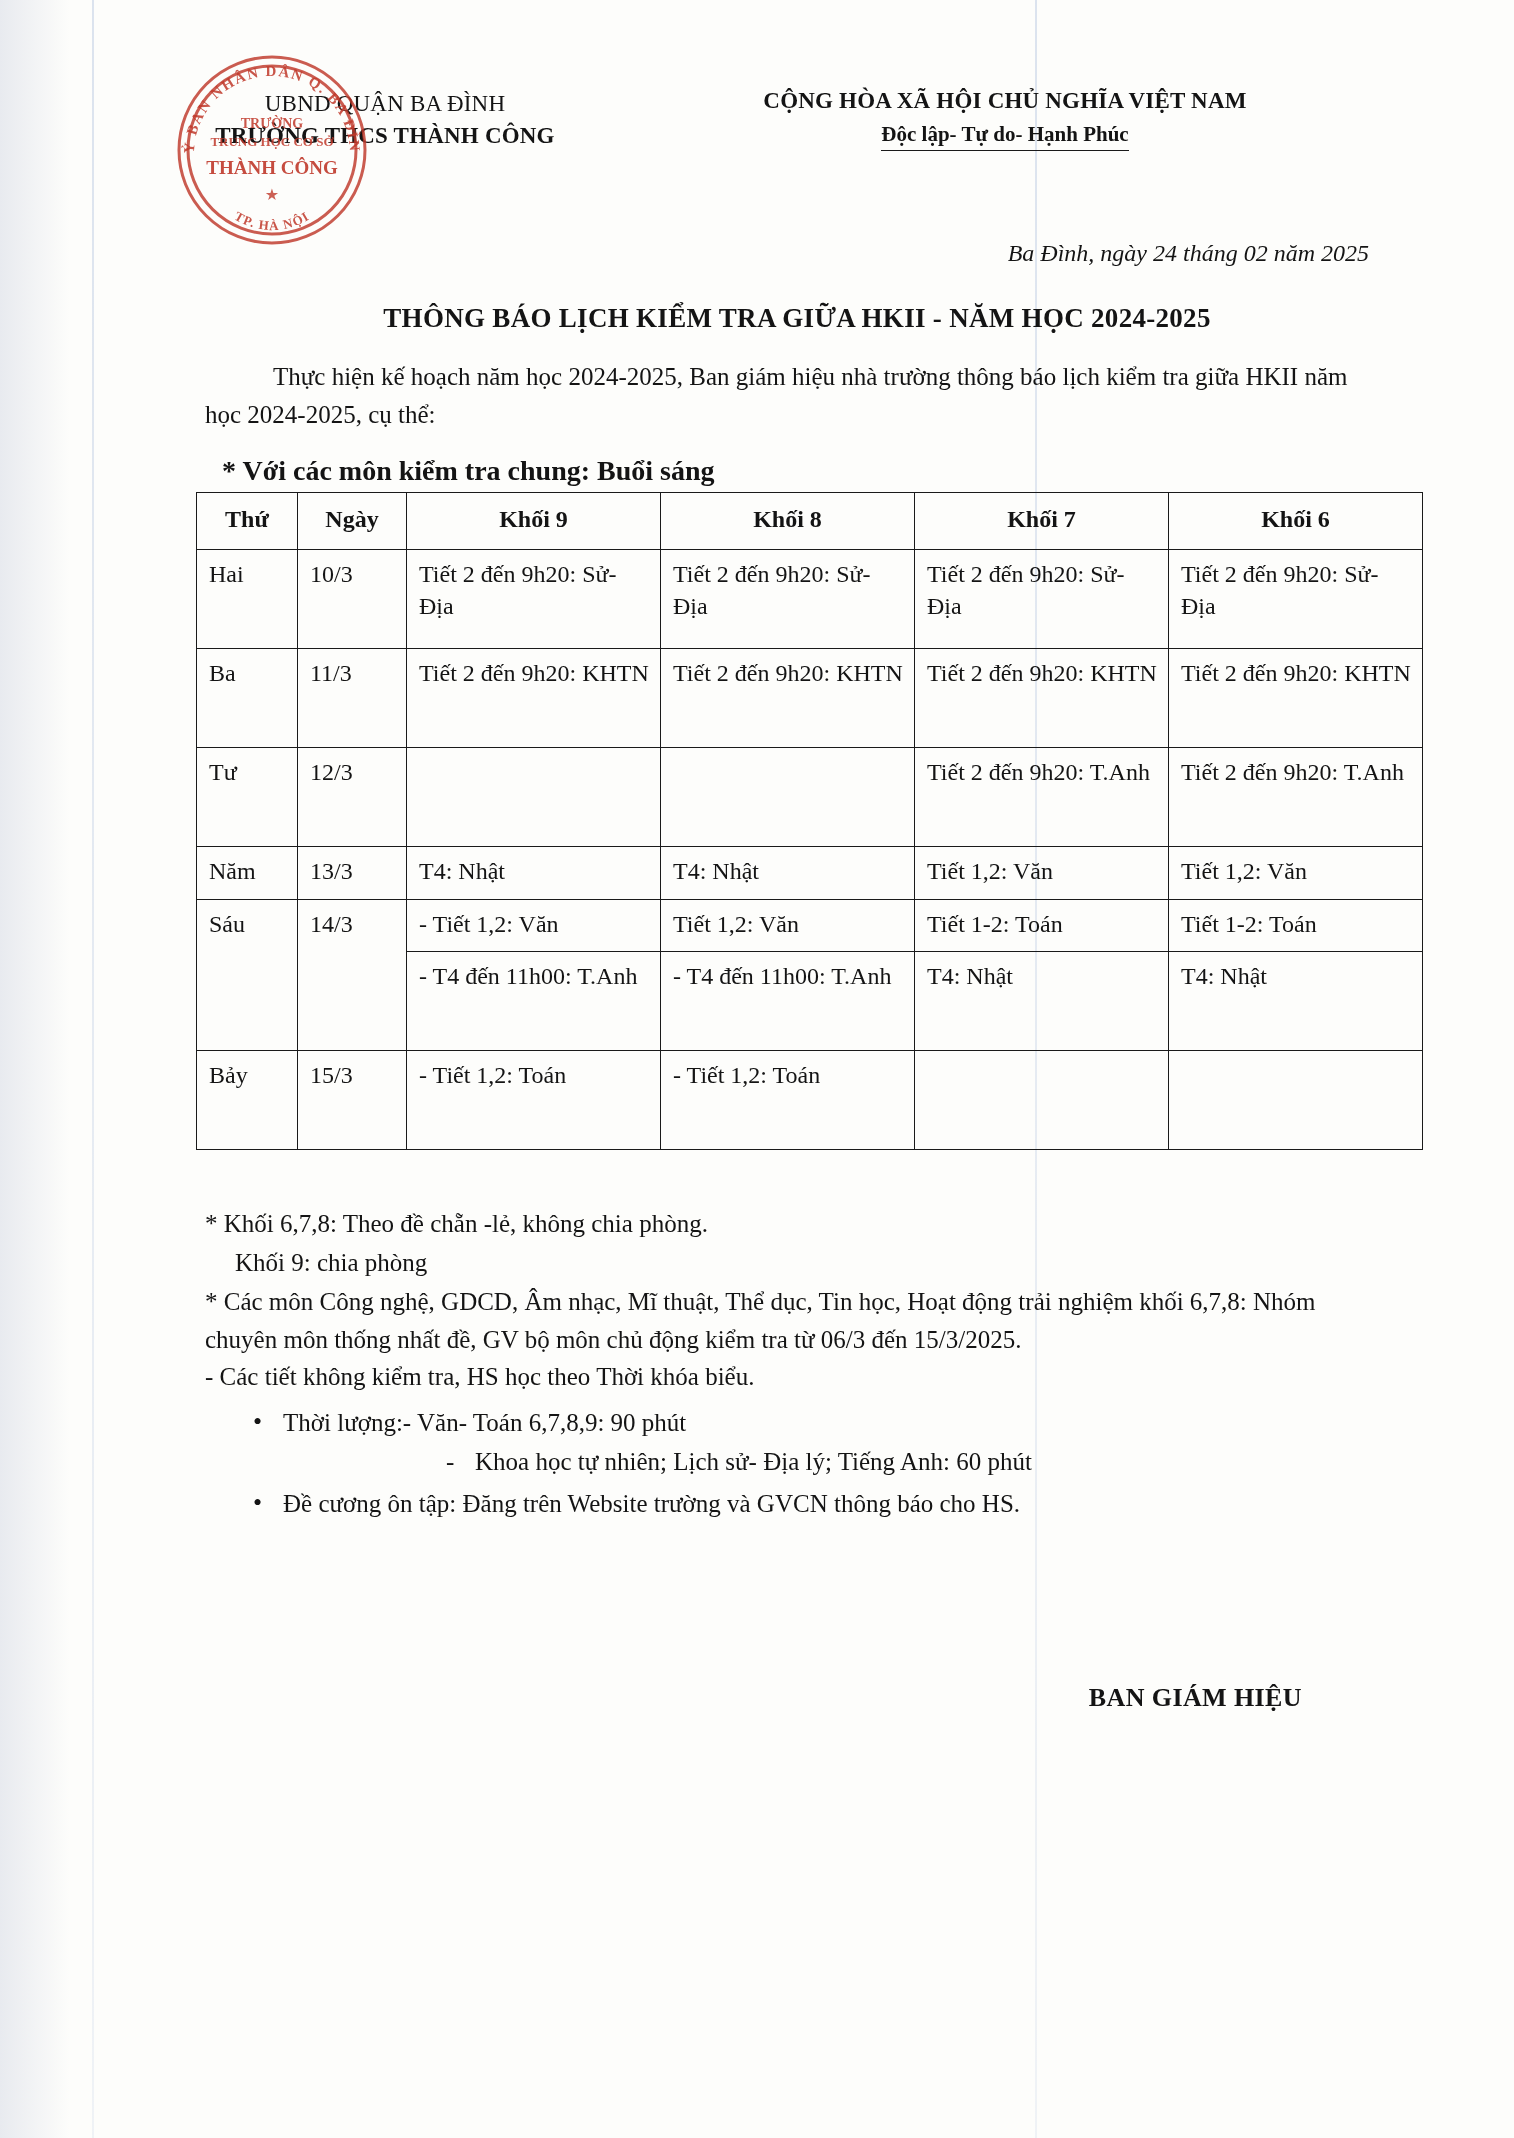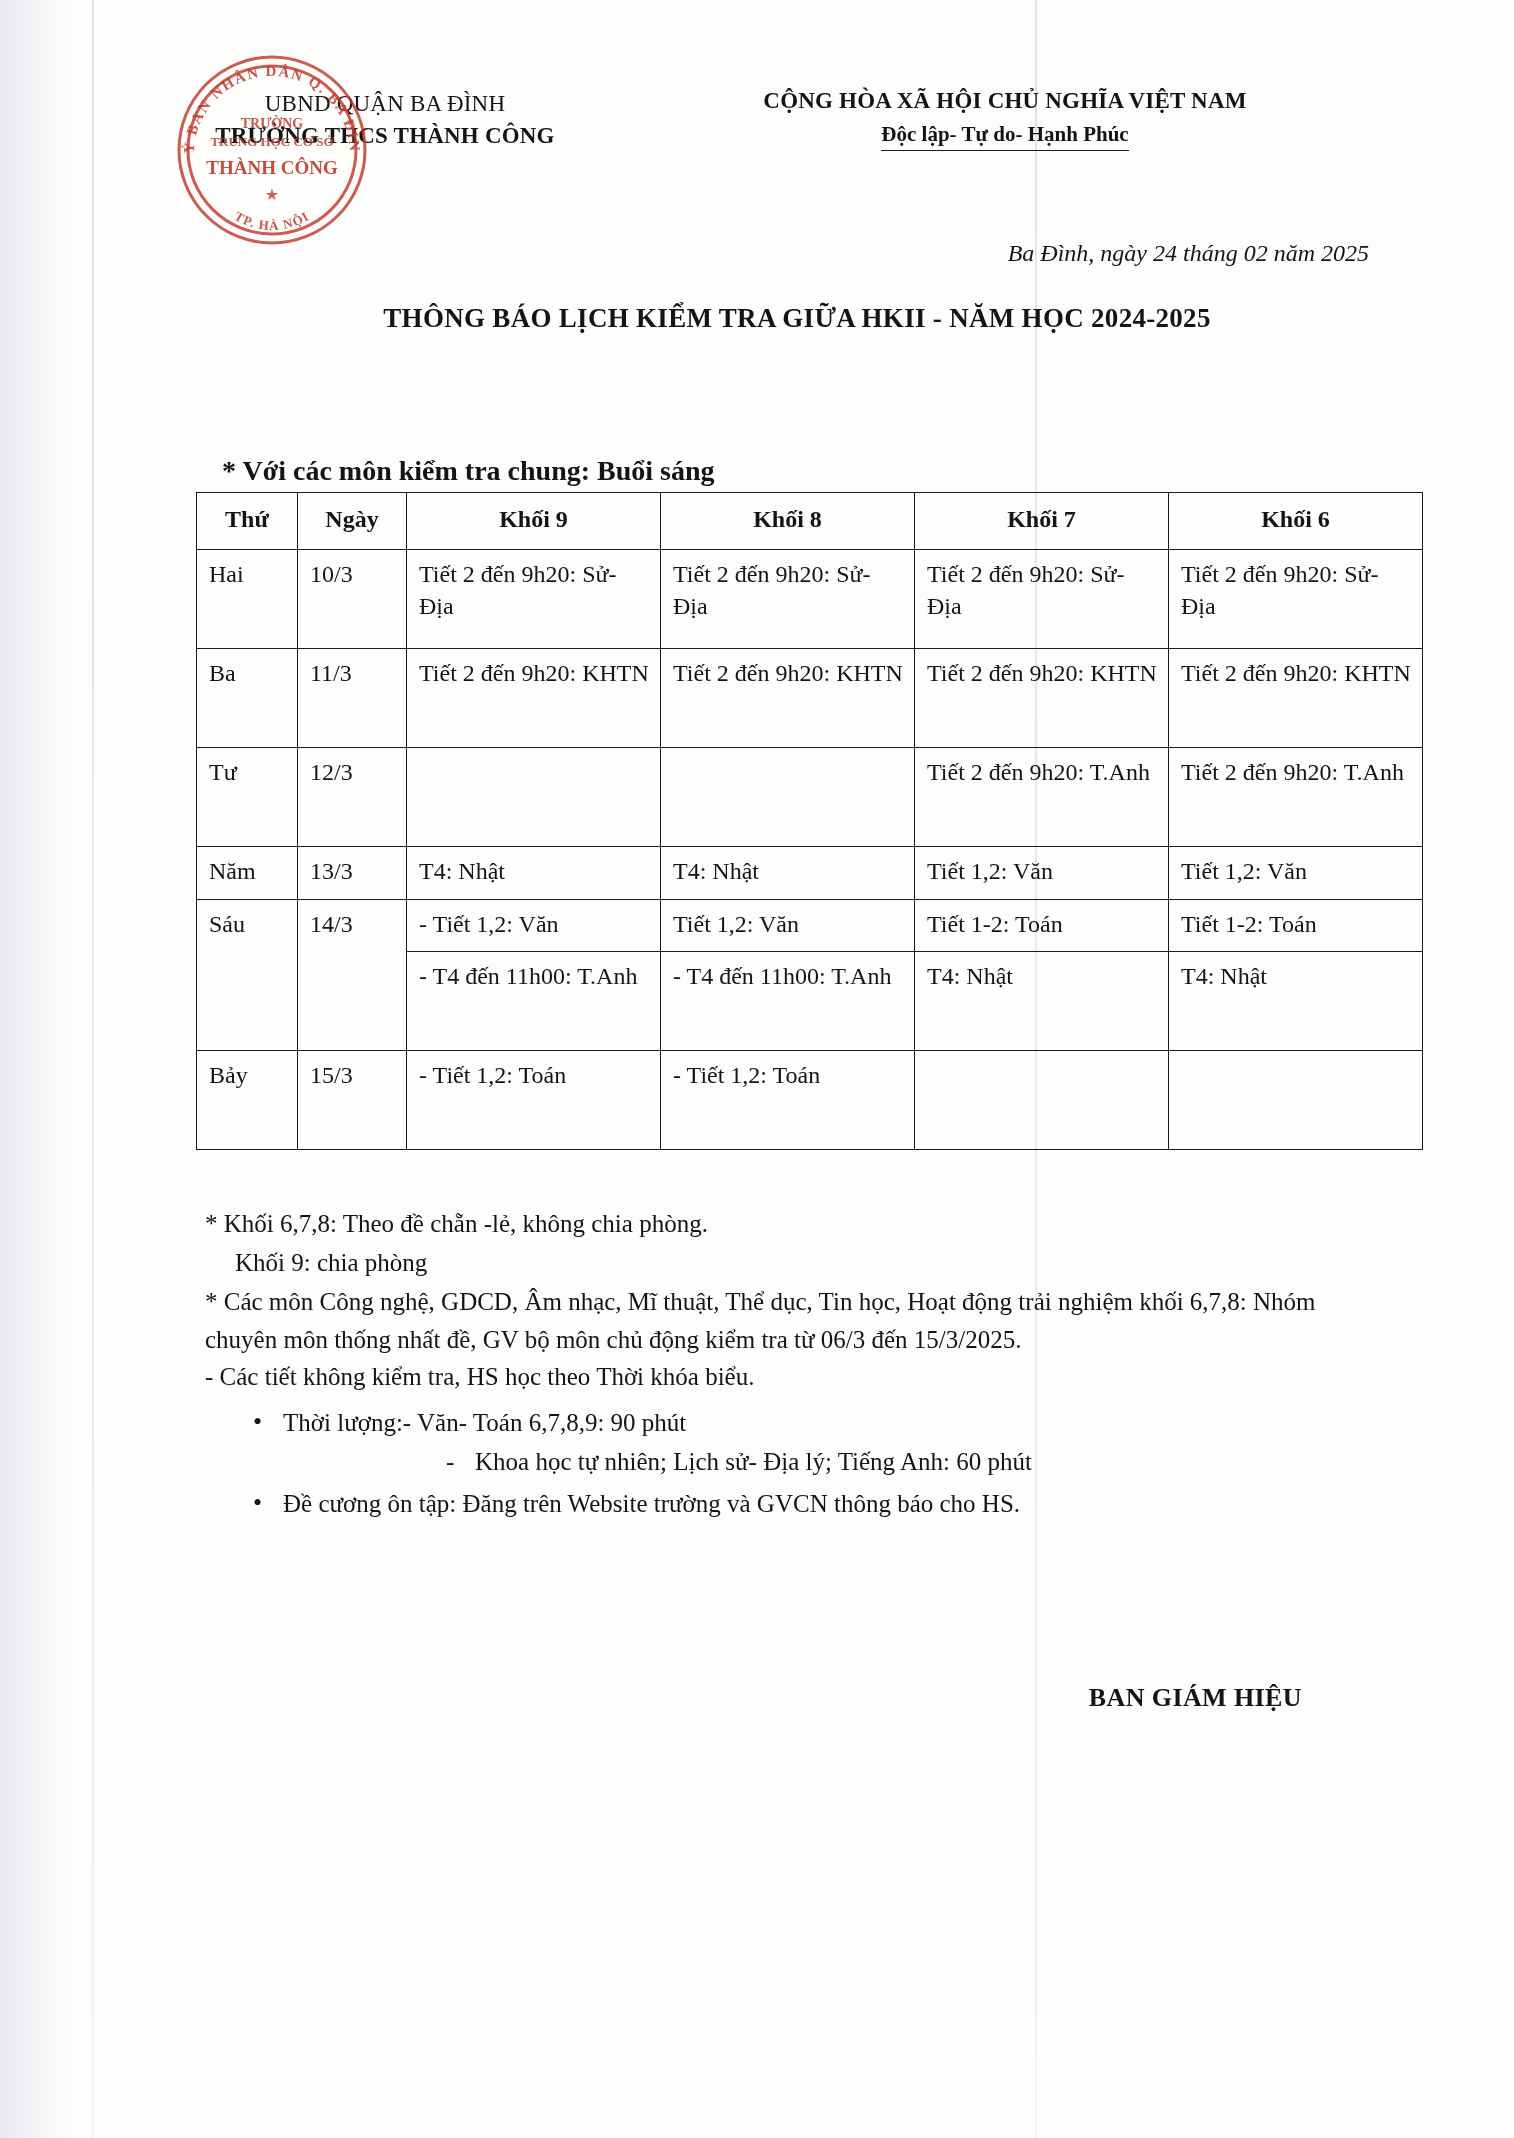--- a/index.html
+++ b/index.html
@@ -258,20 +258,21 @@
         <text x="100" y="96" text-anchor="middle" font-family="'Liberation Serif', serif" font-size="13" font-weight="bold" fill="#c0392b" opacity="0.85">TRUNG HỌC CƠ SỞ</text>
         <text x="100" y="124" text-anchor="middle" font-family="'Liberation Serif', serif" font-size="19" font-weight="bold" fill="#c0392b" opacity="0.9">THÀNH CÔNG</text>
         <text x="100" y="150" text-anchor="middle" font-family="'Liberation Serif', serif" font-size="16" fill="#c0392b" opacity="0.8">★</text>
       </svg>
     </div>
 
     <div class="date-line">Ba Đình, ngày 24 tháng 02 năm 2025</div>
 
     <div class="doc-title">THÔNG BÁO LỊCH  KIỂM TRA GIỮA HKII - NĂM HỌC 2024-2025</div>
 
+    <div class="para">Thực hiện kế hoạch năm học 2024-2025, Ban giám hiệu nhà trường thông báo lịch kiểm tra giữa HKII năm học 2024-2025, cụ thể:</div>
 
     <div class="section-label">* Với các môn kiểm tra chung:  Buổi sáng</div>
 
     <table class="sched-table">
       <thead>
         <tr>
           <th class="col-thu">Thứ</th>
           <th class="col-ngay">Ngày</th>
           <th class="col-k">Khối 9</th>
           <th class="col-k">Khối 8</th>

